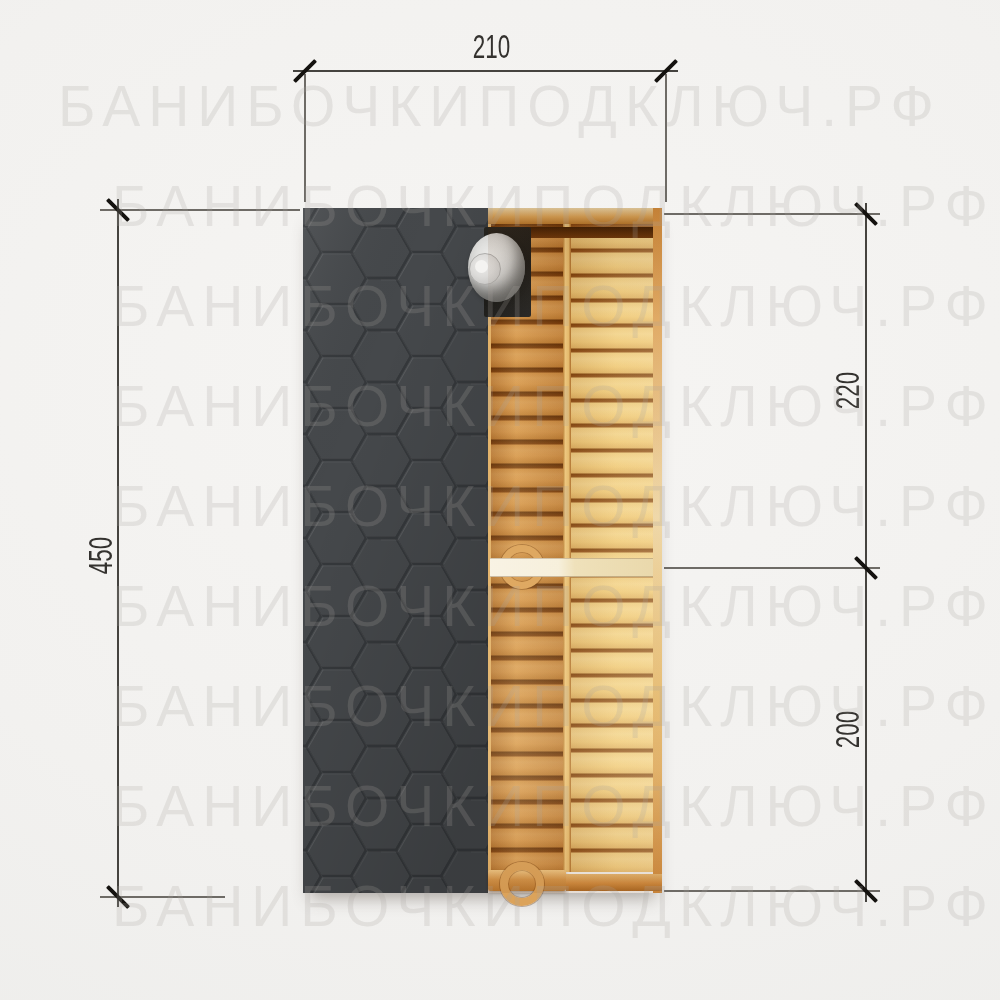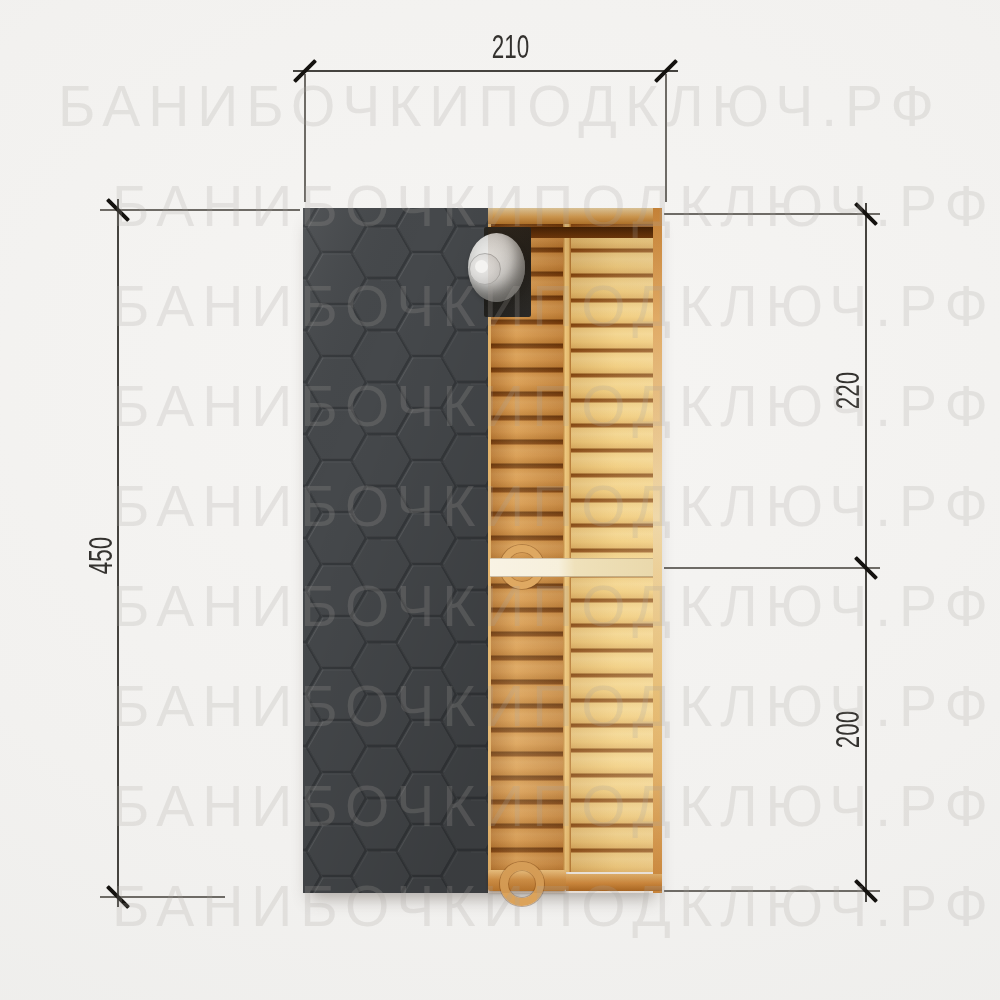--- a/index.html
+++ b/index.html
@@ -149,21 +149,21 @@
 <body>
 
 <div class="stage">
 
   <div>
     <div class="dline" style="left:293px; top:70px; width:385px; height:2px;"></div>
     <div class="ext" style="left:304px; top:74px; width:1.5px; height:128px;"></div>
     <div class="ext" style="left:665px; top:74px; width:1.5px; height:128px;"></div>
     <div class="tick fw" style="left:290px; top:69px;"></div>
     <div class="tick fw" style="left:651px; top:69px;"></div>
-    <div class="dlabel" style="left:461px; top:30px;"><span>210</span></div>
+    <div class="dlabel" style="left:442px; top:30px;"><span>210</span></div>
   </div>
 
   <div>
     <div class="dline" style="left:117px; top:199px; width:2px; height:708px;"></div>
     <div class="ext" style="left:100px; top:209px; width:200px; height:1.5px;"></div>
     <div class="ext" style="left:100px; top:896px; width:125px; height:1.5px;"></div>
     <div class="tick bw" style="left:103px; top:208px;"></div>
     <div class="tick bw" style="left:103px; top:895px;"></div>
     <div class="dlabel vert" style="left:51px; top:538px;"><span>450</span></div>
   </div>

